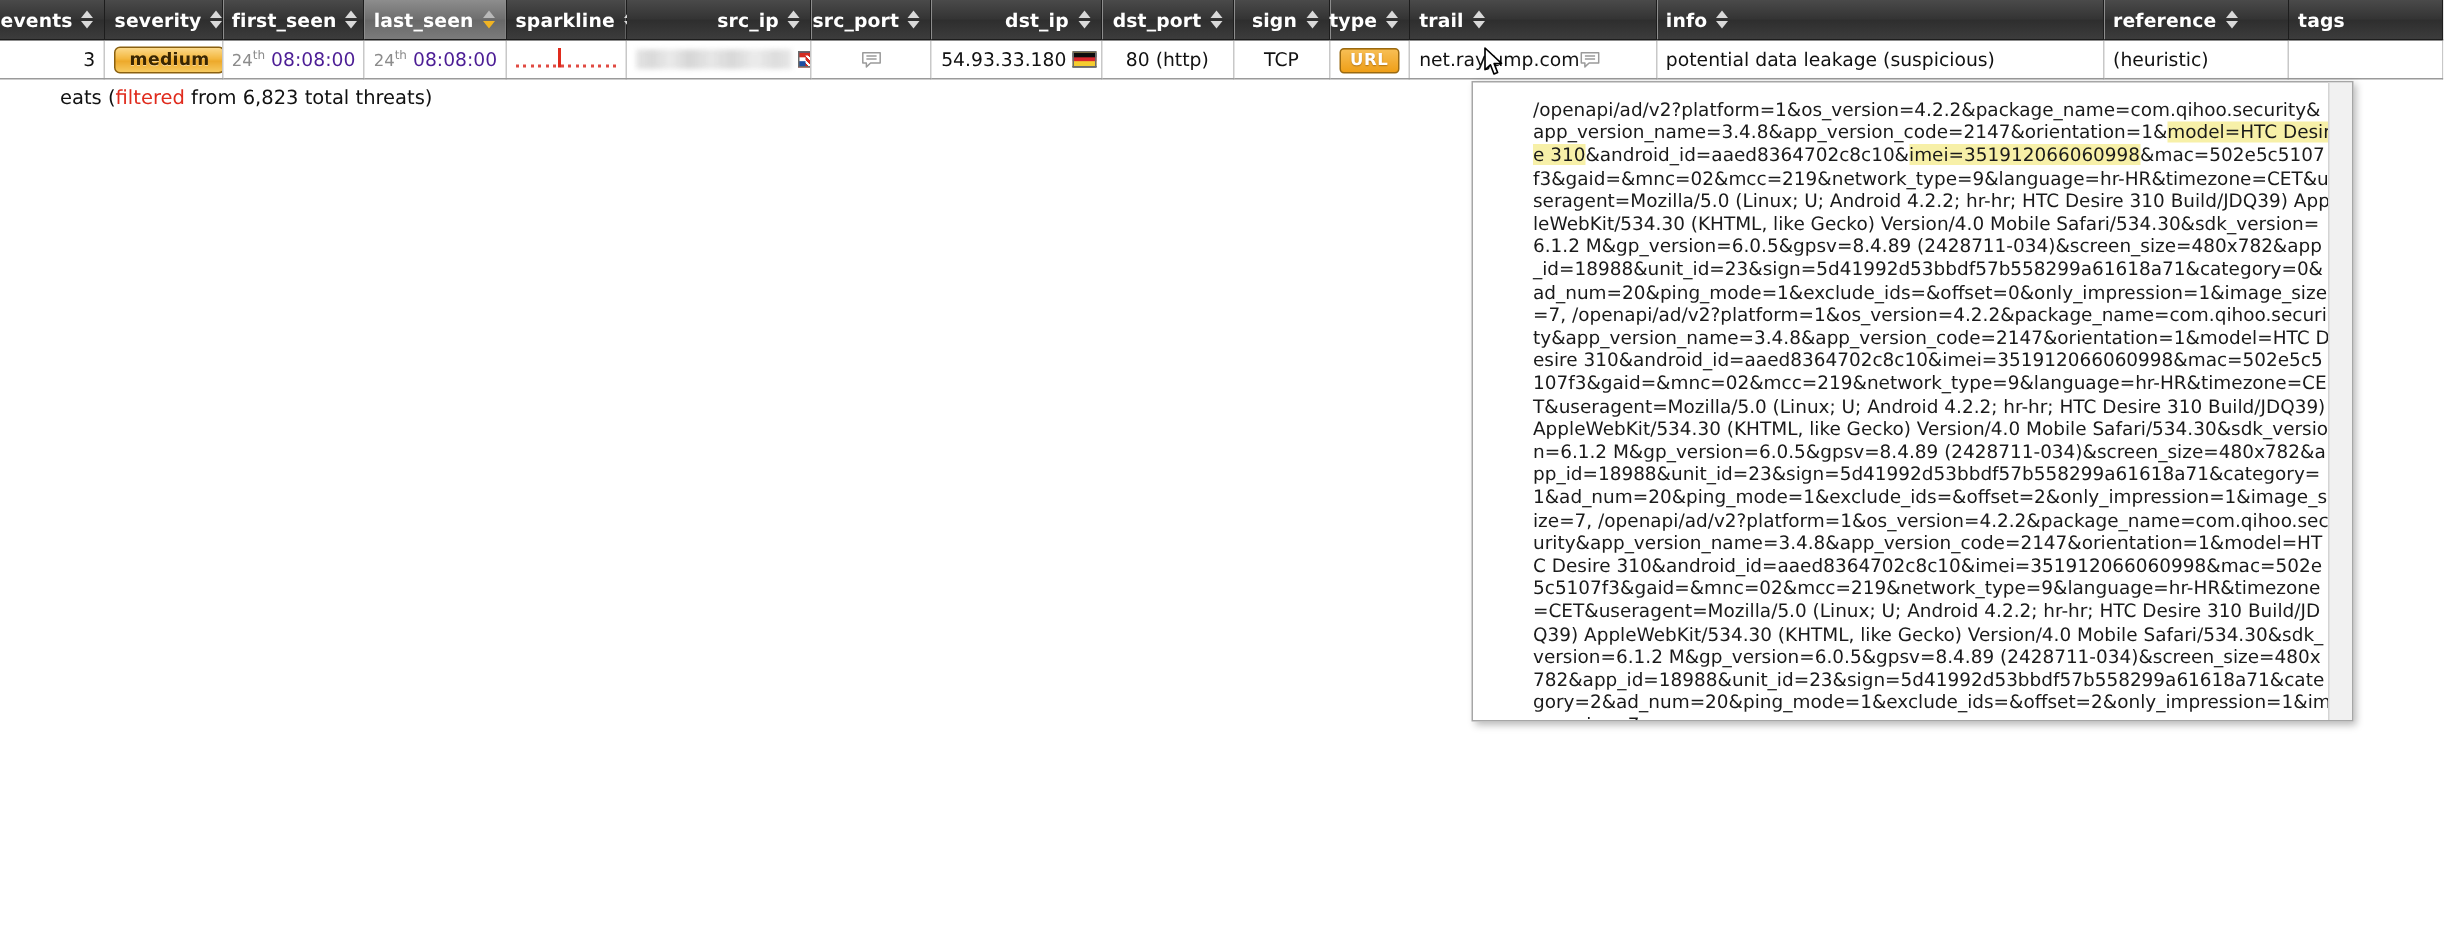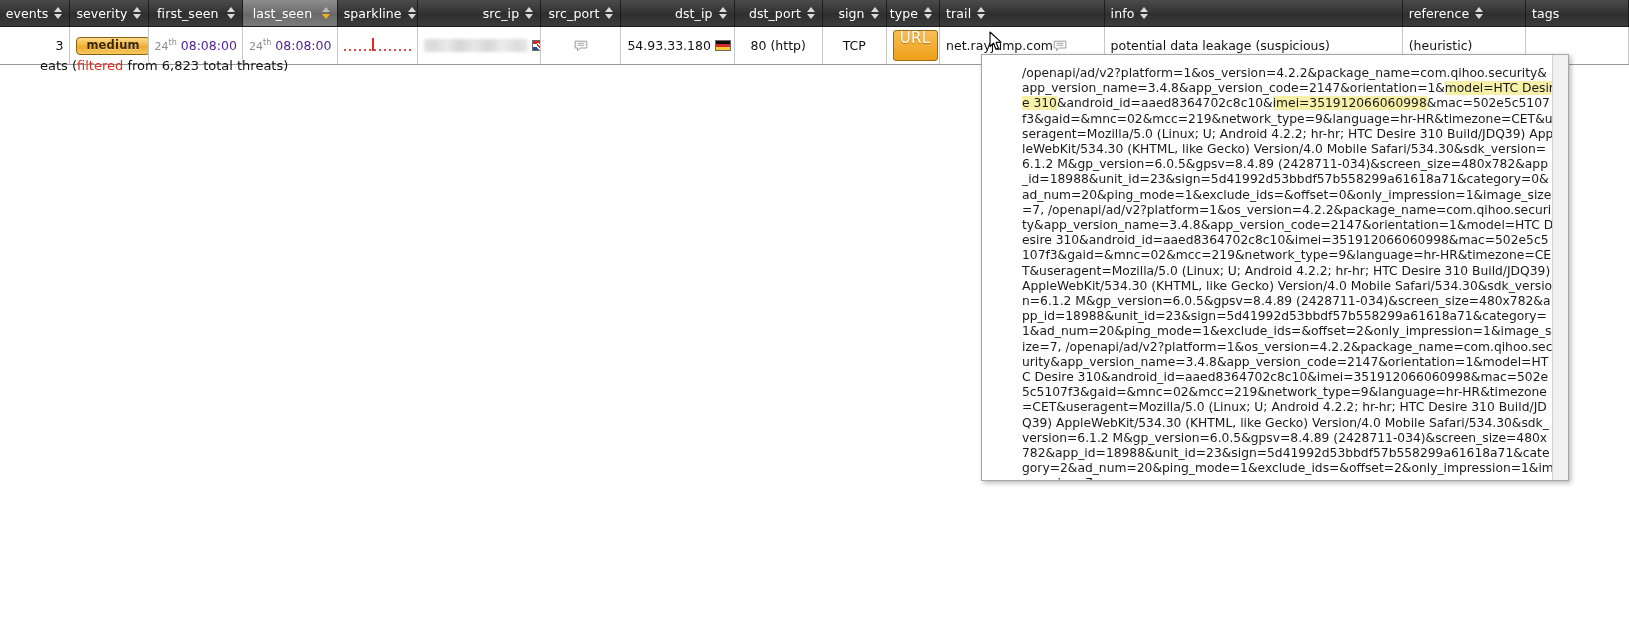--- a/index.html
+++ b/index.html
@@ -20,21 +20,21 @@
   table.threats {
     border-collapse: collapse;
     table-layout: fixed;
     width: 1629px;
     font-size: 12.5px;
   }
   table.threats thead th {
     background: #3a3a3a;
     background: linear-gradient(to bottom, #4a4a4a 0%, #343434 48%, #2e2e2e 52%, #3c3c3c 100%);
     color: #ffffff;
-    font-weight: normal;
+    font-weight: bold;
     font-size: 12.5px;
     padding: 4px 6px;
     height: 18px;
     border-right: 1px solid #1d1d1d;
     border-bottom: 1px solid #1d1d1d;
     text-align: left;
     white-space: nowrap;
     position: relative;
     vertical-align: middle;
     letter-spacing: 0.1px;
@@ -108,25 +108,25 @@
     font-size: 11.5px;
     font-weight: bold;
     color: #3a2600;
     background: linear-gradient(to bottom, #fbd98a 0%, #f3b73f 45%, #eda92b 55%, #f6c95f 100%);
     text-shadow: 0 1px 0 rgba(255,255,255,0.45);
     letter-spacing: 0.2px;
     line-height: 13px;
   }
   .badge-type {
     display: inline-block;
-    padding: 1px 6px 16px 6px;
+    padding: 1px 6px 2px 6px;
     border-radius: 3px;
     border: 1px solid #9a6a12;
-    font-size: 15px;
-    font-weight: normal;
+    font-size: 11px;
+    font-weight: bold;
     color: #ffffff;
     background: linear-gradient(to bottom, #f8b githubc 0%, #f0a92a 100%);
     background: linear-gradient(to bottom, #f7bf55 0%, #ef9f18 100%);
     text-shadow: 0 1px 1px rgba(120,70,0,0.55);
     letter-spacing: 0.4px;
     line-height: 12px;
   }
 
   
   .dt-day { color: #8c8c8c; font-size: 11px; }

